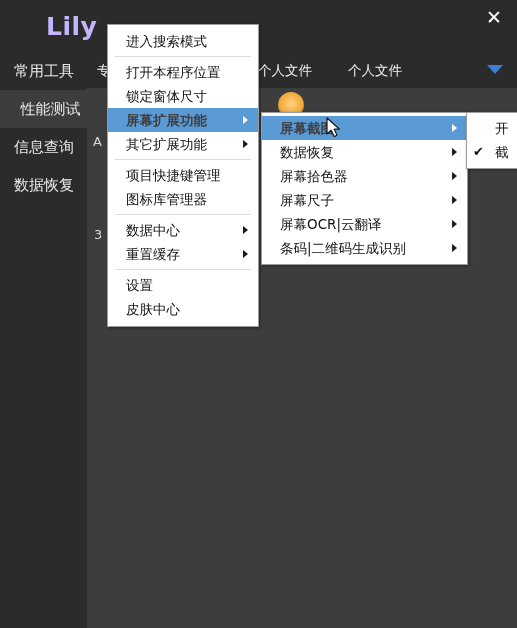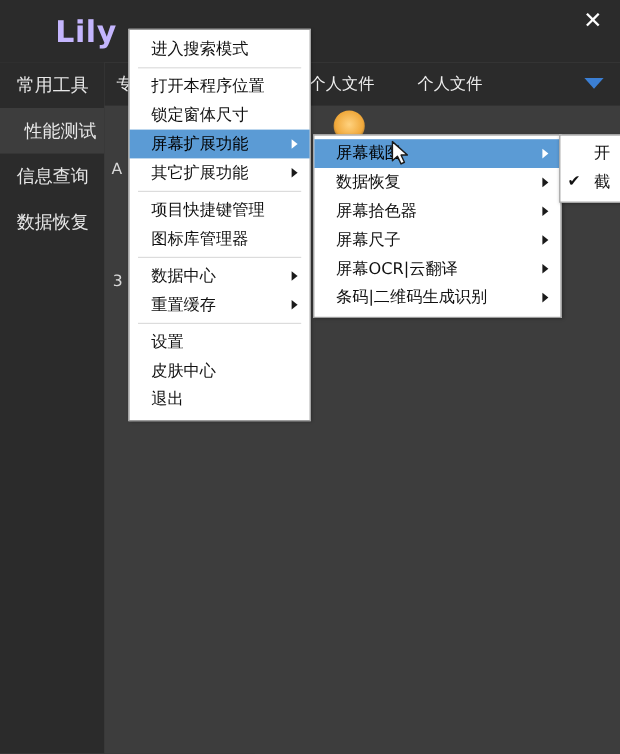--- a/index.html
+++ b/index.html
@@ -83,21 +83,21 @@
     position:absolute;background:#ffffff;
     border:1px solid #9c9c9c;
     box-shadow:1px 1px 3px rgba(0,0,0,.35);
     font-size:13.5px;color:#111111;
     z-index:40;
   }
   .mi{
     position:relative;height:24px;line-height:24px;
     padding-left:18px;white-space:nowrap;cursor:pointer;
   }
-  .mi.sel{background:#5b9bd5;color:#000000;}
+  .mi.sel{background:#5b9bd5;color:#404040;font-weight:bold;}
   .mi .arrow{
     position:absolute;right:10px;top:8px;
     width:0;height:0;border-top:4px solid transparent;border-bottom:4px solid transparent;
     border-left:5px solid #1a1a1a;
   }
   .mi.sel .arrow{border-left-color:#ffffff;}
   .mi .check{
     position:absolute;left:6px;top:0;height:24px;line-height:24px;
     font-size:13px;color:#111;
   }
@@ -193,23 +193,20 @@
       <span>重置缓存</span>
       <span class="arrow"></span>
     </div>
     <div class="sep"></div>
     <div class="mi">
       <span>设置</span>
     </div>
     <div class="mi">
       <span>皮肤中心</span>
     </div>
-    <div class="mi">
-      <span>退出</span>
-    </div>
   </div>
 
   <div class="menu" id="menu2">
     <div class="mi sel">
       <span>屏幕截图</span>
       <span class="arrow"></span>
     </div>
     <div class="mi">
       <span>数据恢复</span>
       <span class="arrow"></span>

